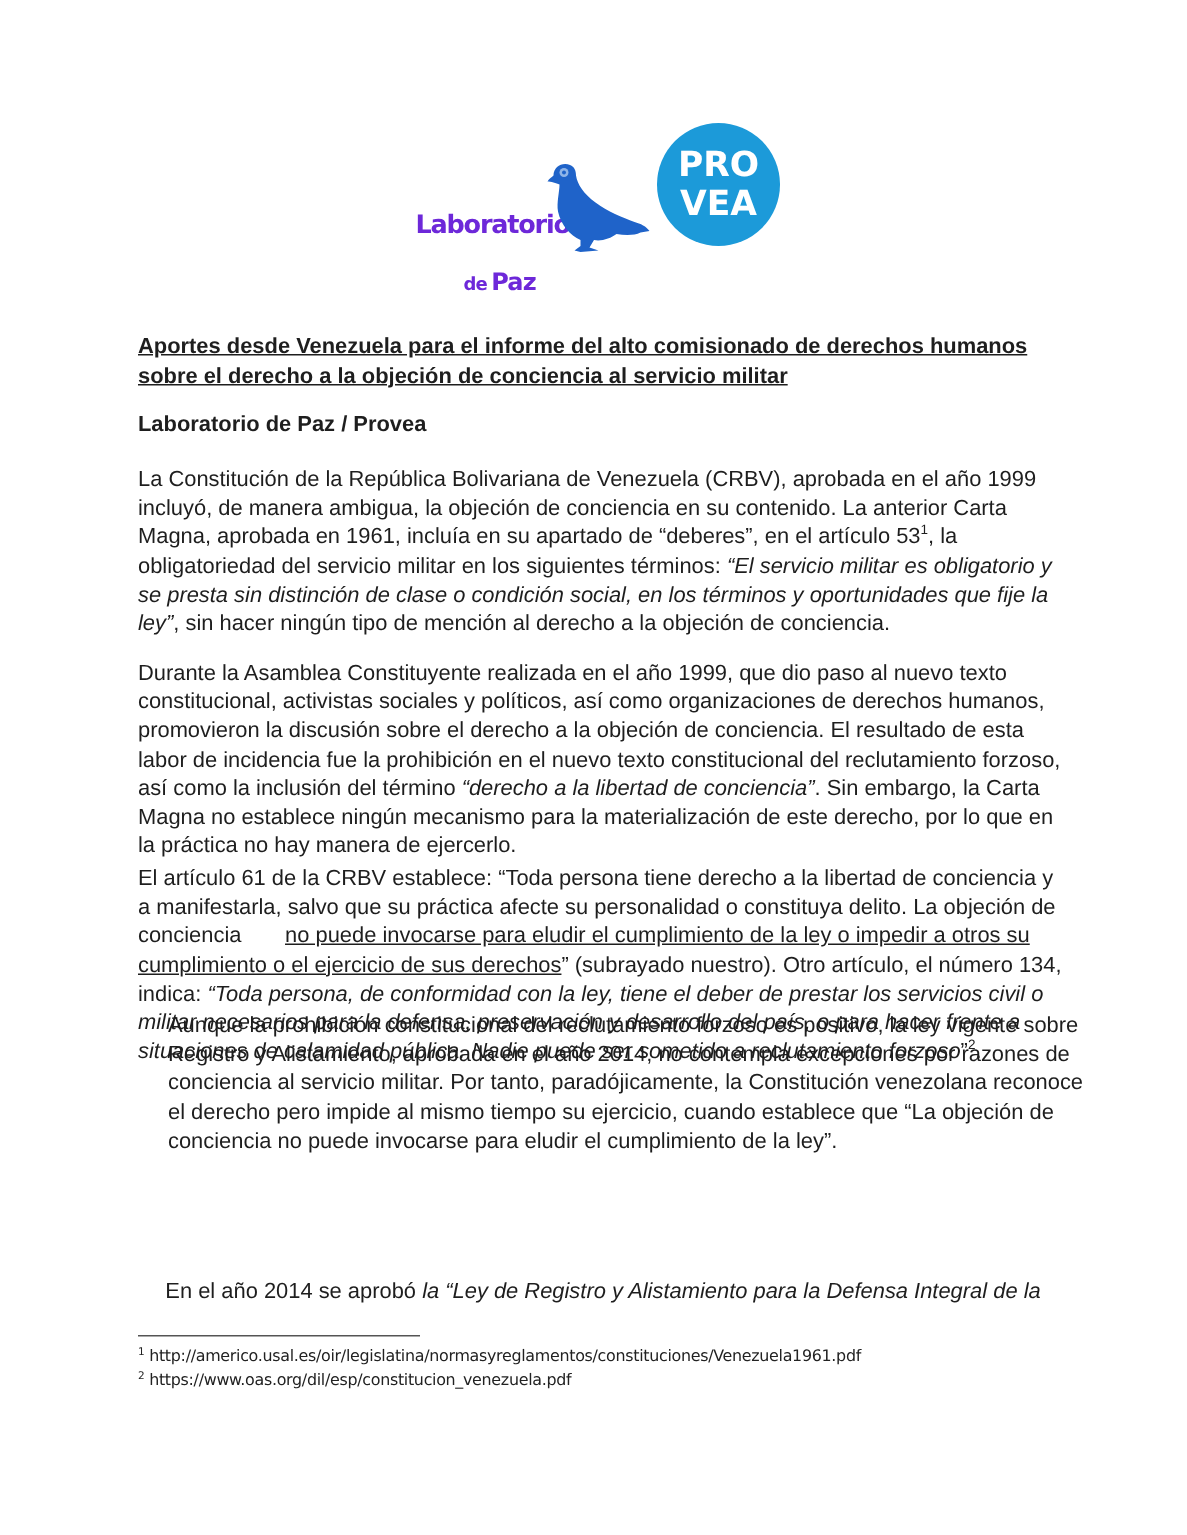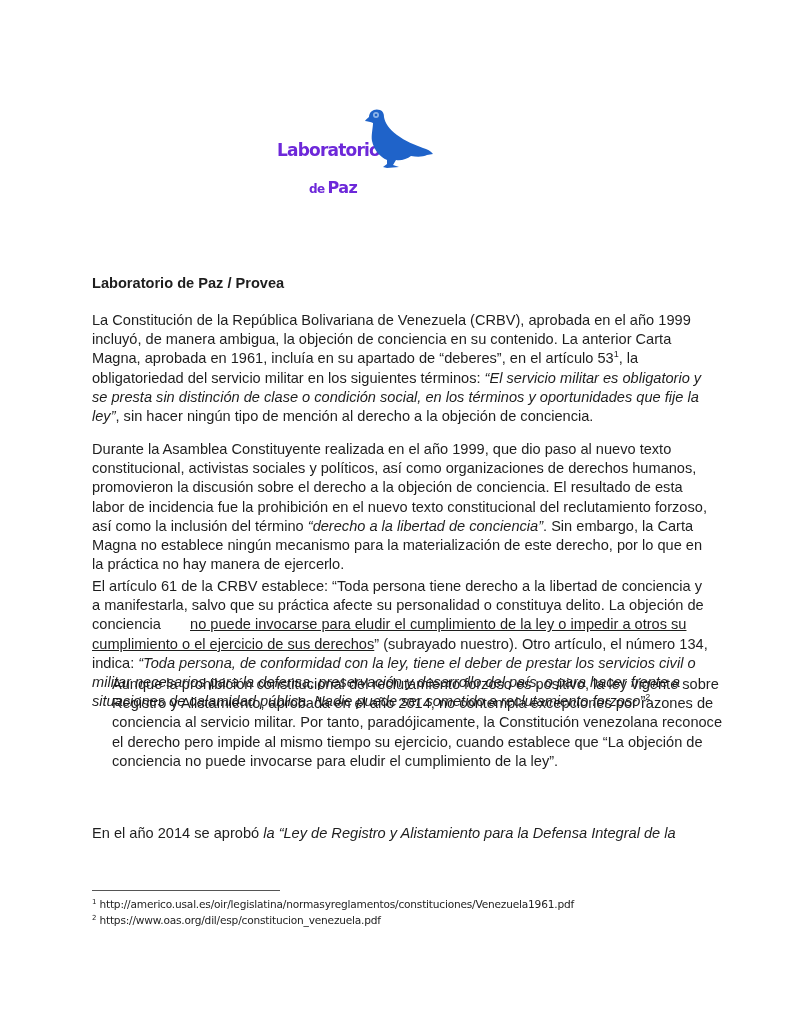--- a/index.html
+++ b/index.html
@@ -18,21 +18,21 @@
 
   
   .txt { position: absolute; left: 92px; width: 620px; font-family: "Liberation Sans", sans-serif; font-size: 14.6px; line-height: 19.2px; color: #1e1e1e; }
   .title { top: 222px; font-weight: bold; text-decoration: underline; font-size: 14.6px; line-height: 19.5px; }
   .subtitle { top: 274px; font-weight: bold; }
   .p1 { top: 311px; }
   .p2 { top: 440px; }
   .p3 { top: 577px; }
   .p4 { top: 675px; margin-left: 20px; }
   .h2 { top: 819px; font-weight: bold; }
-  .p5 { top: 824px; }
+  .p5 { top: 852px; text-align: center; }
   i { font-style: italic; }
   .ul { text-decoration: underline; margin-left: 25px; }
   sup { font-size: 9px; line-height: 0; vertical-align: 6px; }
 
   .fn-rule { position: absolute; left: 92px; top: 890px; width: 188px; height: 1px; background: #555; }
   .footnotes { position: absolute; left: 92px; top: 896px; width: 620px; font-family: "DejaVu Sans", sans-serif; font-size: 10.6px; line-height: 16px; color: #222; letter-spacing: -0.2px; }
   .footnotes sup { font-size: 7px; vertical-align: 4px; }
 </style>
 </head>
 <body>
@@ -43,21 +43,26 @@
     <span class="l1">Laboratorio</span>
     <span class="l2"><span class="small">de</span><span>Paz</span></span>
   </div>
 
   <svg class="pigeon" viewBox="0 0 72 65">
     <path d="M6 12 C6 6 12 3 17 5 C20 6 21 9 21 12 C22 18 26 24 34 30 C42 36 52 40 60 43 C64 44 68 46 70 49 L64 50 C60 52 54 52 48 51 C44 54 38 56 33 55 L30 60 L36 62 L24 63 L20 62 L24 59 L24 55 C17 52 11 45 9 36 C8 30 10 23 10 18 C8 17 4 16 2 16 C3 14 5 13 6 12 Z" fill="#1f63c9"></path>
     <circle cx="13" cy="10" r="3" fill="#8fb5e8"></circle>
     <circle cx="13" cy="10" r="1.3" fill="#1f63c9"></circle>
   </svg>
 
+  <div class="provea">
+    <div class="r1">PRO</div>
+    <div class="r2">VEA</div>
+  </div>
 
+  <div class="txt title">Aportes desde Venezuela para el informe del alto comisionado de derechos humanos sobre el derecho a la objeción de conciencia al servicio militar</div>
   <div class="txt subtitle">Laboratorio de Paz / Provea</div>
 
   <div class="txt p1"><span>La Constitución de la República Bolivariana de Venezuela (CRBV), aprobada en el año 1999 incluyó, de manera ambigua, la objeción de conciencia en su contenido. La anterior Carta Magna, aprobada en 1961, incluía en su apartado de “deberes”, en el artículo 53</span><sup>1</sup><span>, la obligatoriedad del servicio militar en los siguientes términos: </span><i>“El servicio militar es obligatorio y se presta sin distinción de clase o condición social, en los términos y oportunidades que fije la ley”</i><span>, sin hacer ningún tipo de mención al derecho a la objeción de conciencia.</span></div>
 
   <div class="txt p2"><span>Durante la Asamblea Constituyente realizada en el año 1999, que dio paso al nuevo texto constitucional, activistas sociales y políticos, así como organizaciones de derechos humanos, promovieron la discusión sobre el derecho a la objeción de conciencia. El resultado de esta labor de incidencia fue la prohibición en el nuevo texto constitucional del reclutamiento forzoso, así como la inclusión del término </span><i>“derecho a la libertad de conciencia”</i><span>. Sin embargo, la Carta Magna no establece ningún mecanismo para la materialización de este derecho, por lo que en la práctica no hay manera de ejercerlo.</span></div>
 
   <div class="txt p3"><span>El artículo 61 de la CRBV establece: “Toda persona tiene derecho a la libertad de conciencia y a manifestarla, salvo que su práctica afecte su personalidad o constituya delito. La objeción de conciencia </span><span class="ul">no puede invocarse para eludir el cumplimiento de la ley o impedir a otros su cumplimiento o el ejercicio de sus derechos</span><span>” (subrayado nuestro). Otro artículo, el número 134, indica: </span><i>“Toda persona, de conformidad con la ley, tiene el deber de prestar los servicios civil o militar necesarios para la defensa, preservación y desarrollo del país, o para hacer frente a situaciones de calamidad pública. Nadie puede ser sometido a reclutamiento forzoso</i><span>”</span><sup>2</sup><span>.</span></div>
 
   <div class="txt p4">Aunque la prohibición constitucional del reclutamiento forzoso es positivo, la ley vigente sobre Registro y Alistamiento, aprobada en el año 2014, no contempla excepciones por razones de conciencia al servicio militar. Por tanto, paradójicamente, la Constitución venezolana reconoce el derecho pero impide al mismo tiempo su ejercicio, cuando establece que “La objeción de conciencia no puede invocarse para eludir el cumplimiento de la ley”.</div>
 

